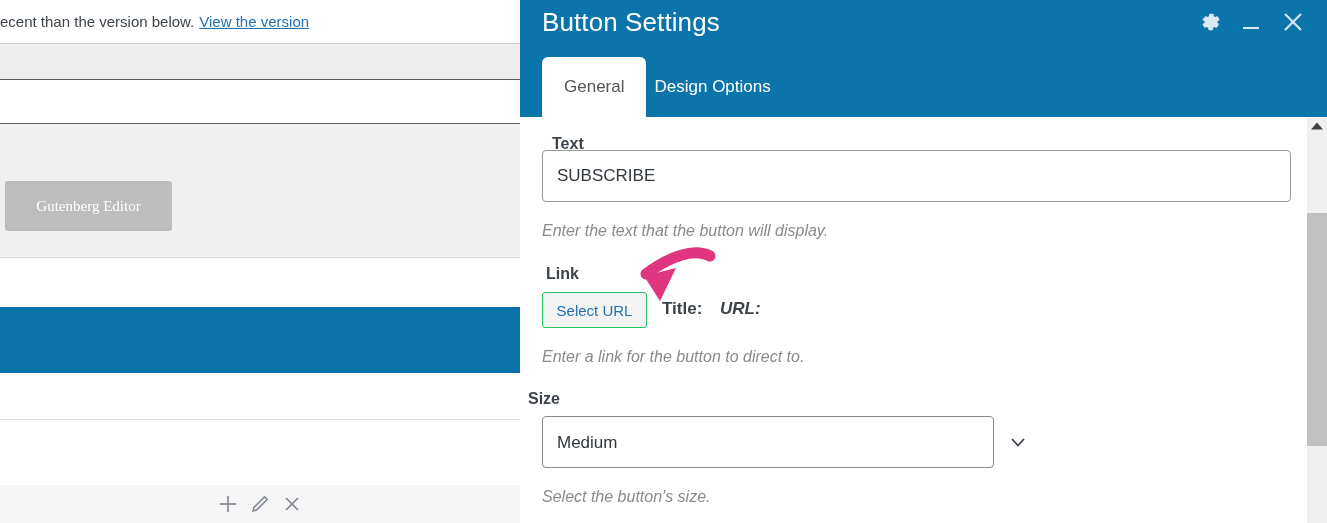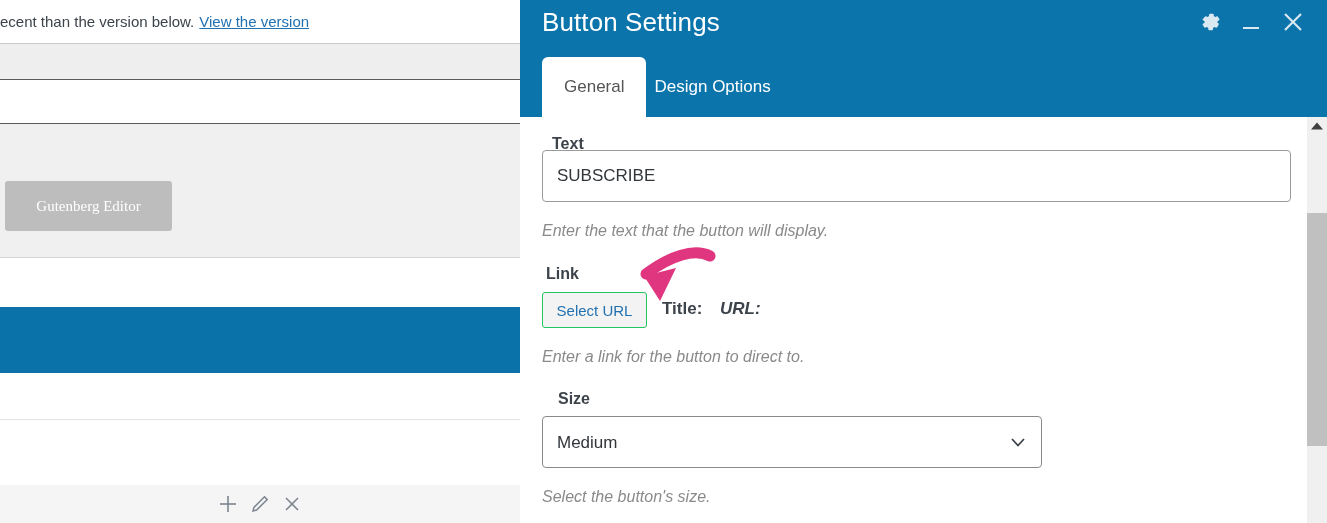--- a/index.html
+++ b/index.html
@@ -297,30 +297,30 @@
     position: absolute;
     left: 200px;
     top: 182px;
     font-size: 17px;
     color: #3c434a;
     font-weight: bold;
     font-style: italic;
   }
   #link-help { left: 22px; top: 231px; }
 
-  #size-label { left: 38px; top: 273px; }
+  #size-label { left: 8px; top: 273px; }
   #size-select-wrap {
     position: absolute;
     left: 22px;
     top: 299px;
     width: 500px;
     height: 52px;
   }
   #size-select {
-    width: 500px;
+    width: 452px;
     height: 52px;
     box-sizing: border-box;
     border: 1px solid #8a8a8a;
     border-radius: 4px;
     padding: 0 14px;
     font-size: 17px;
     color: #32373c;
     font-family: "Liberation Sans", sans-serif;
     background: #ffffff;
     -webkit-appearance: none;

